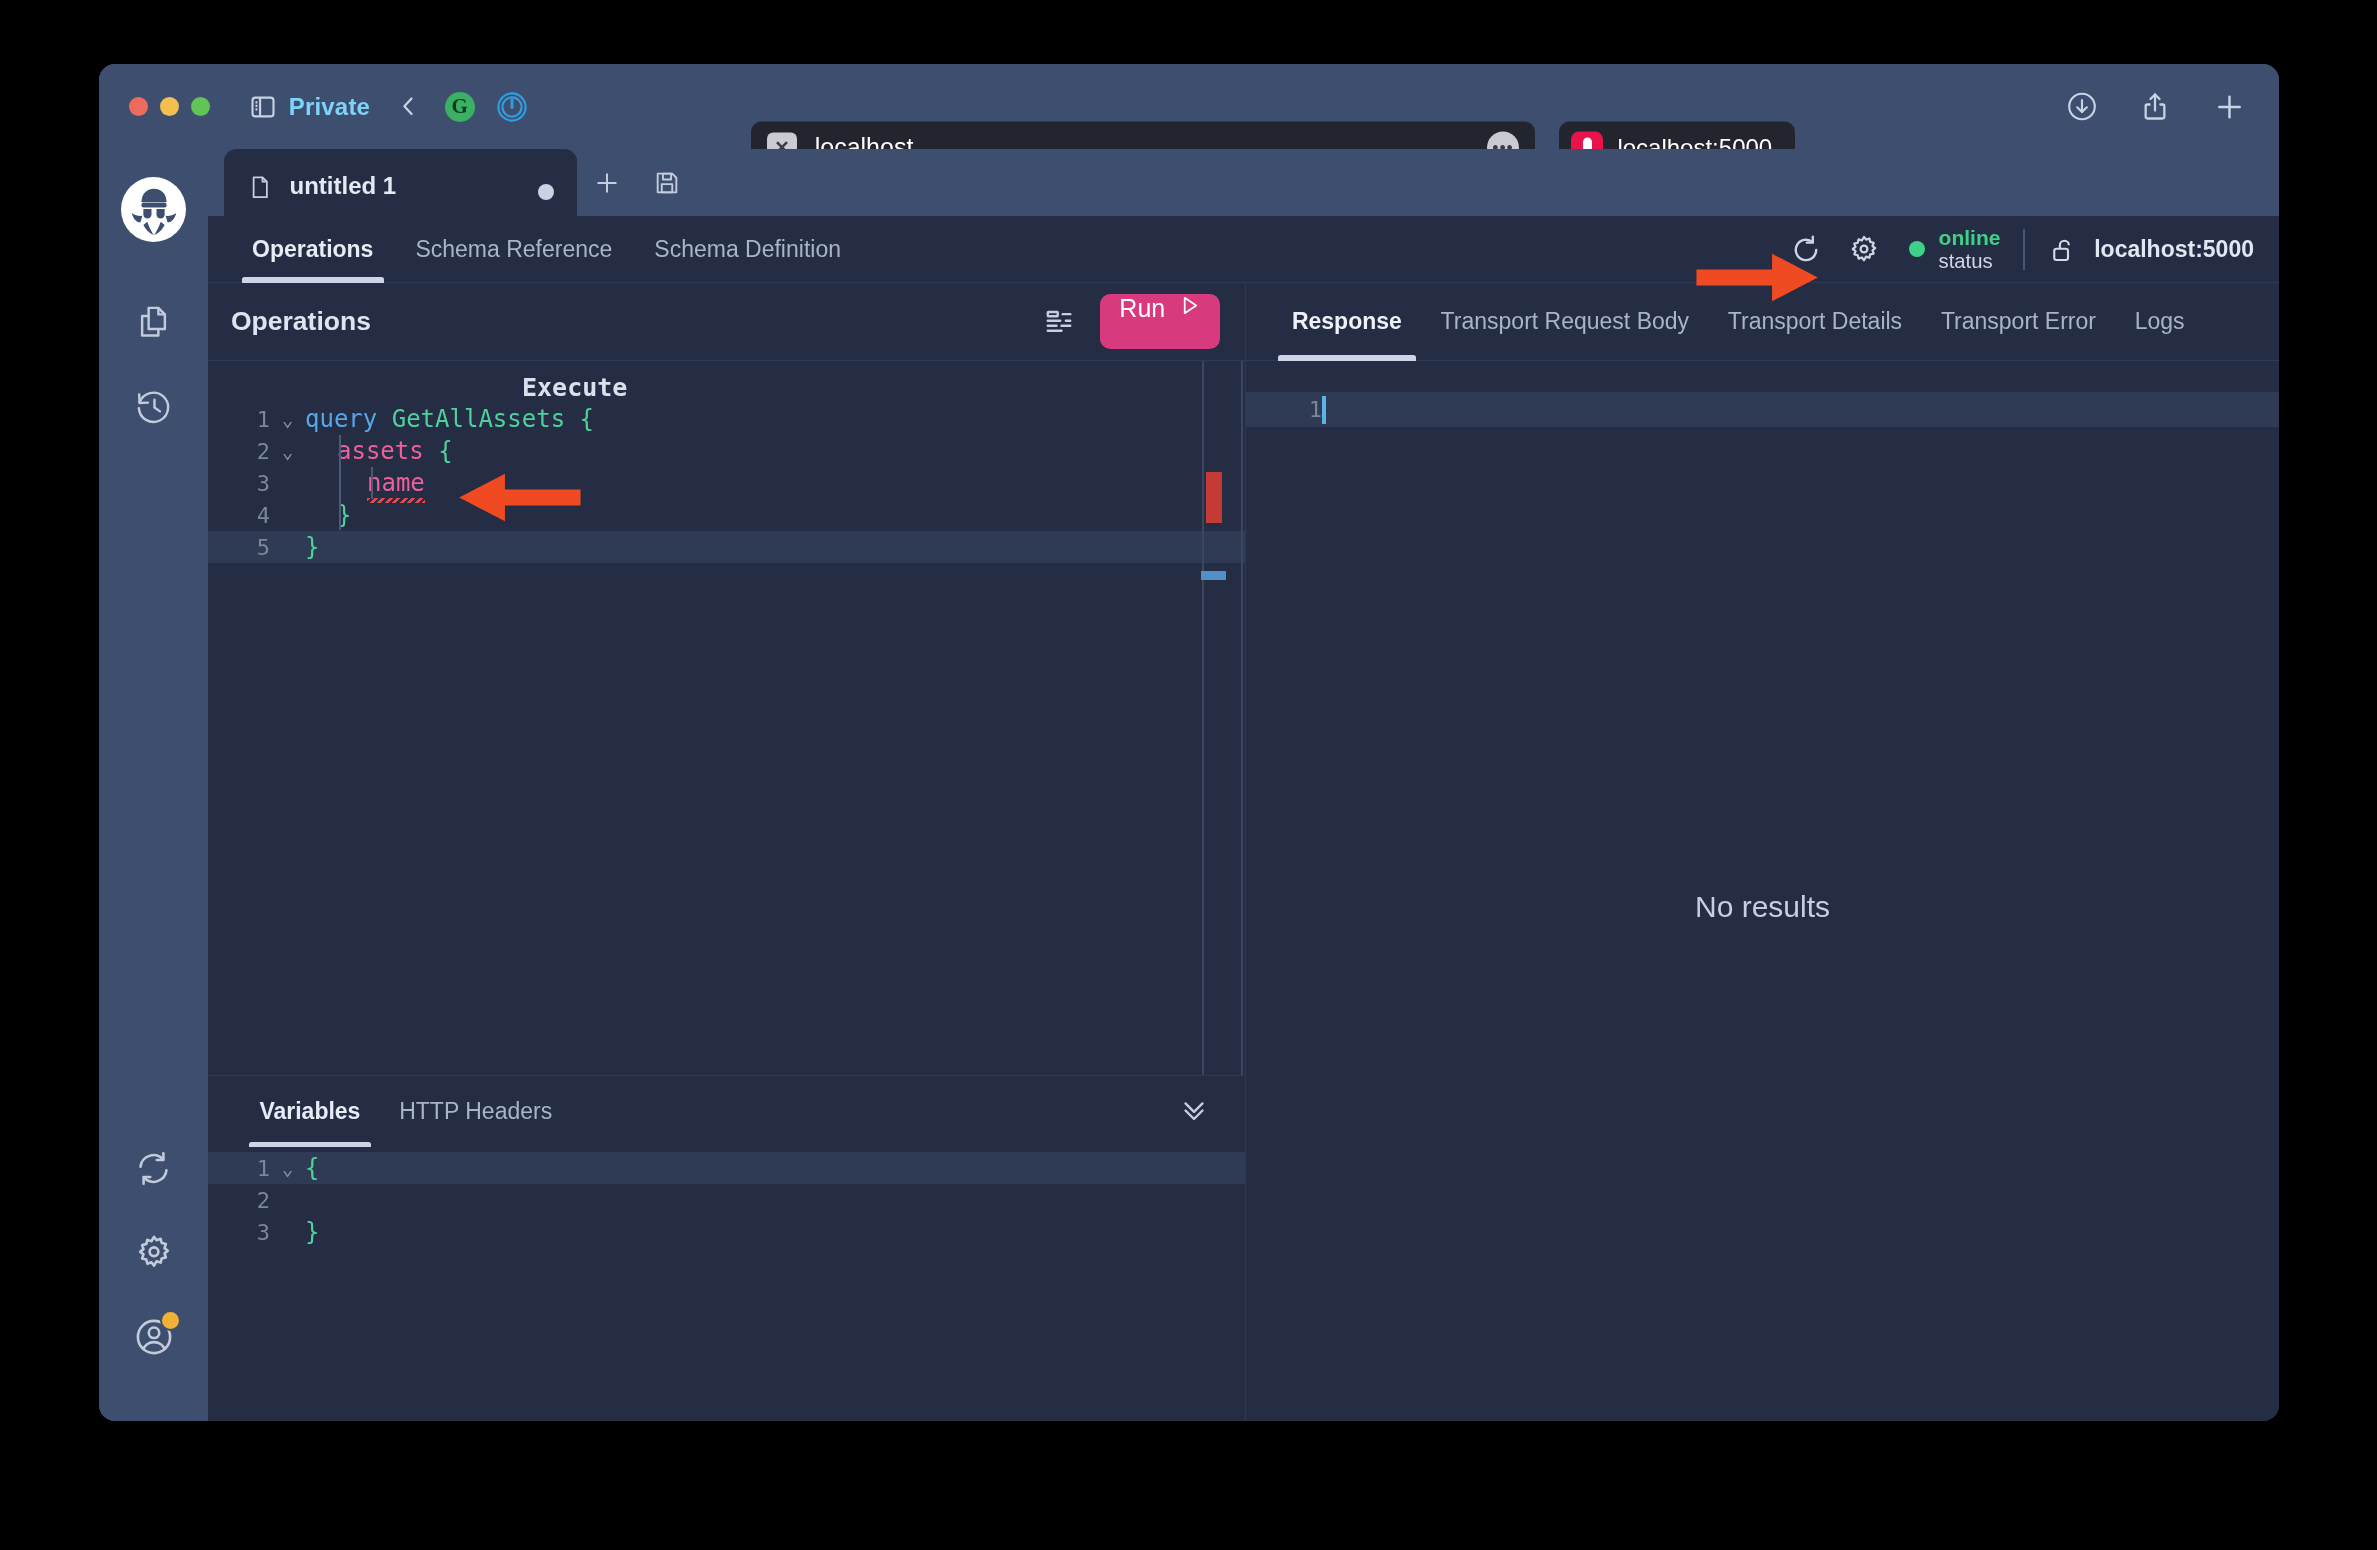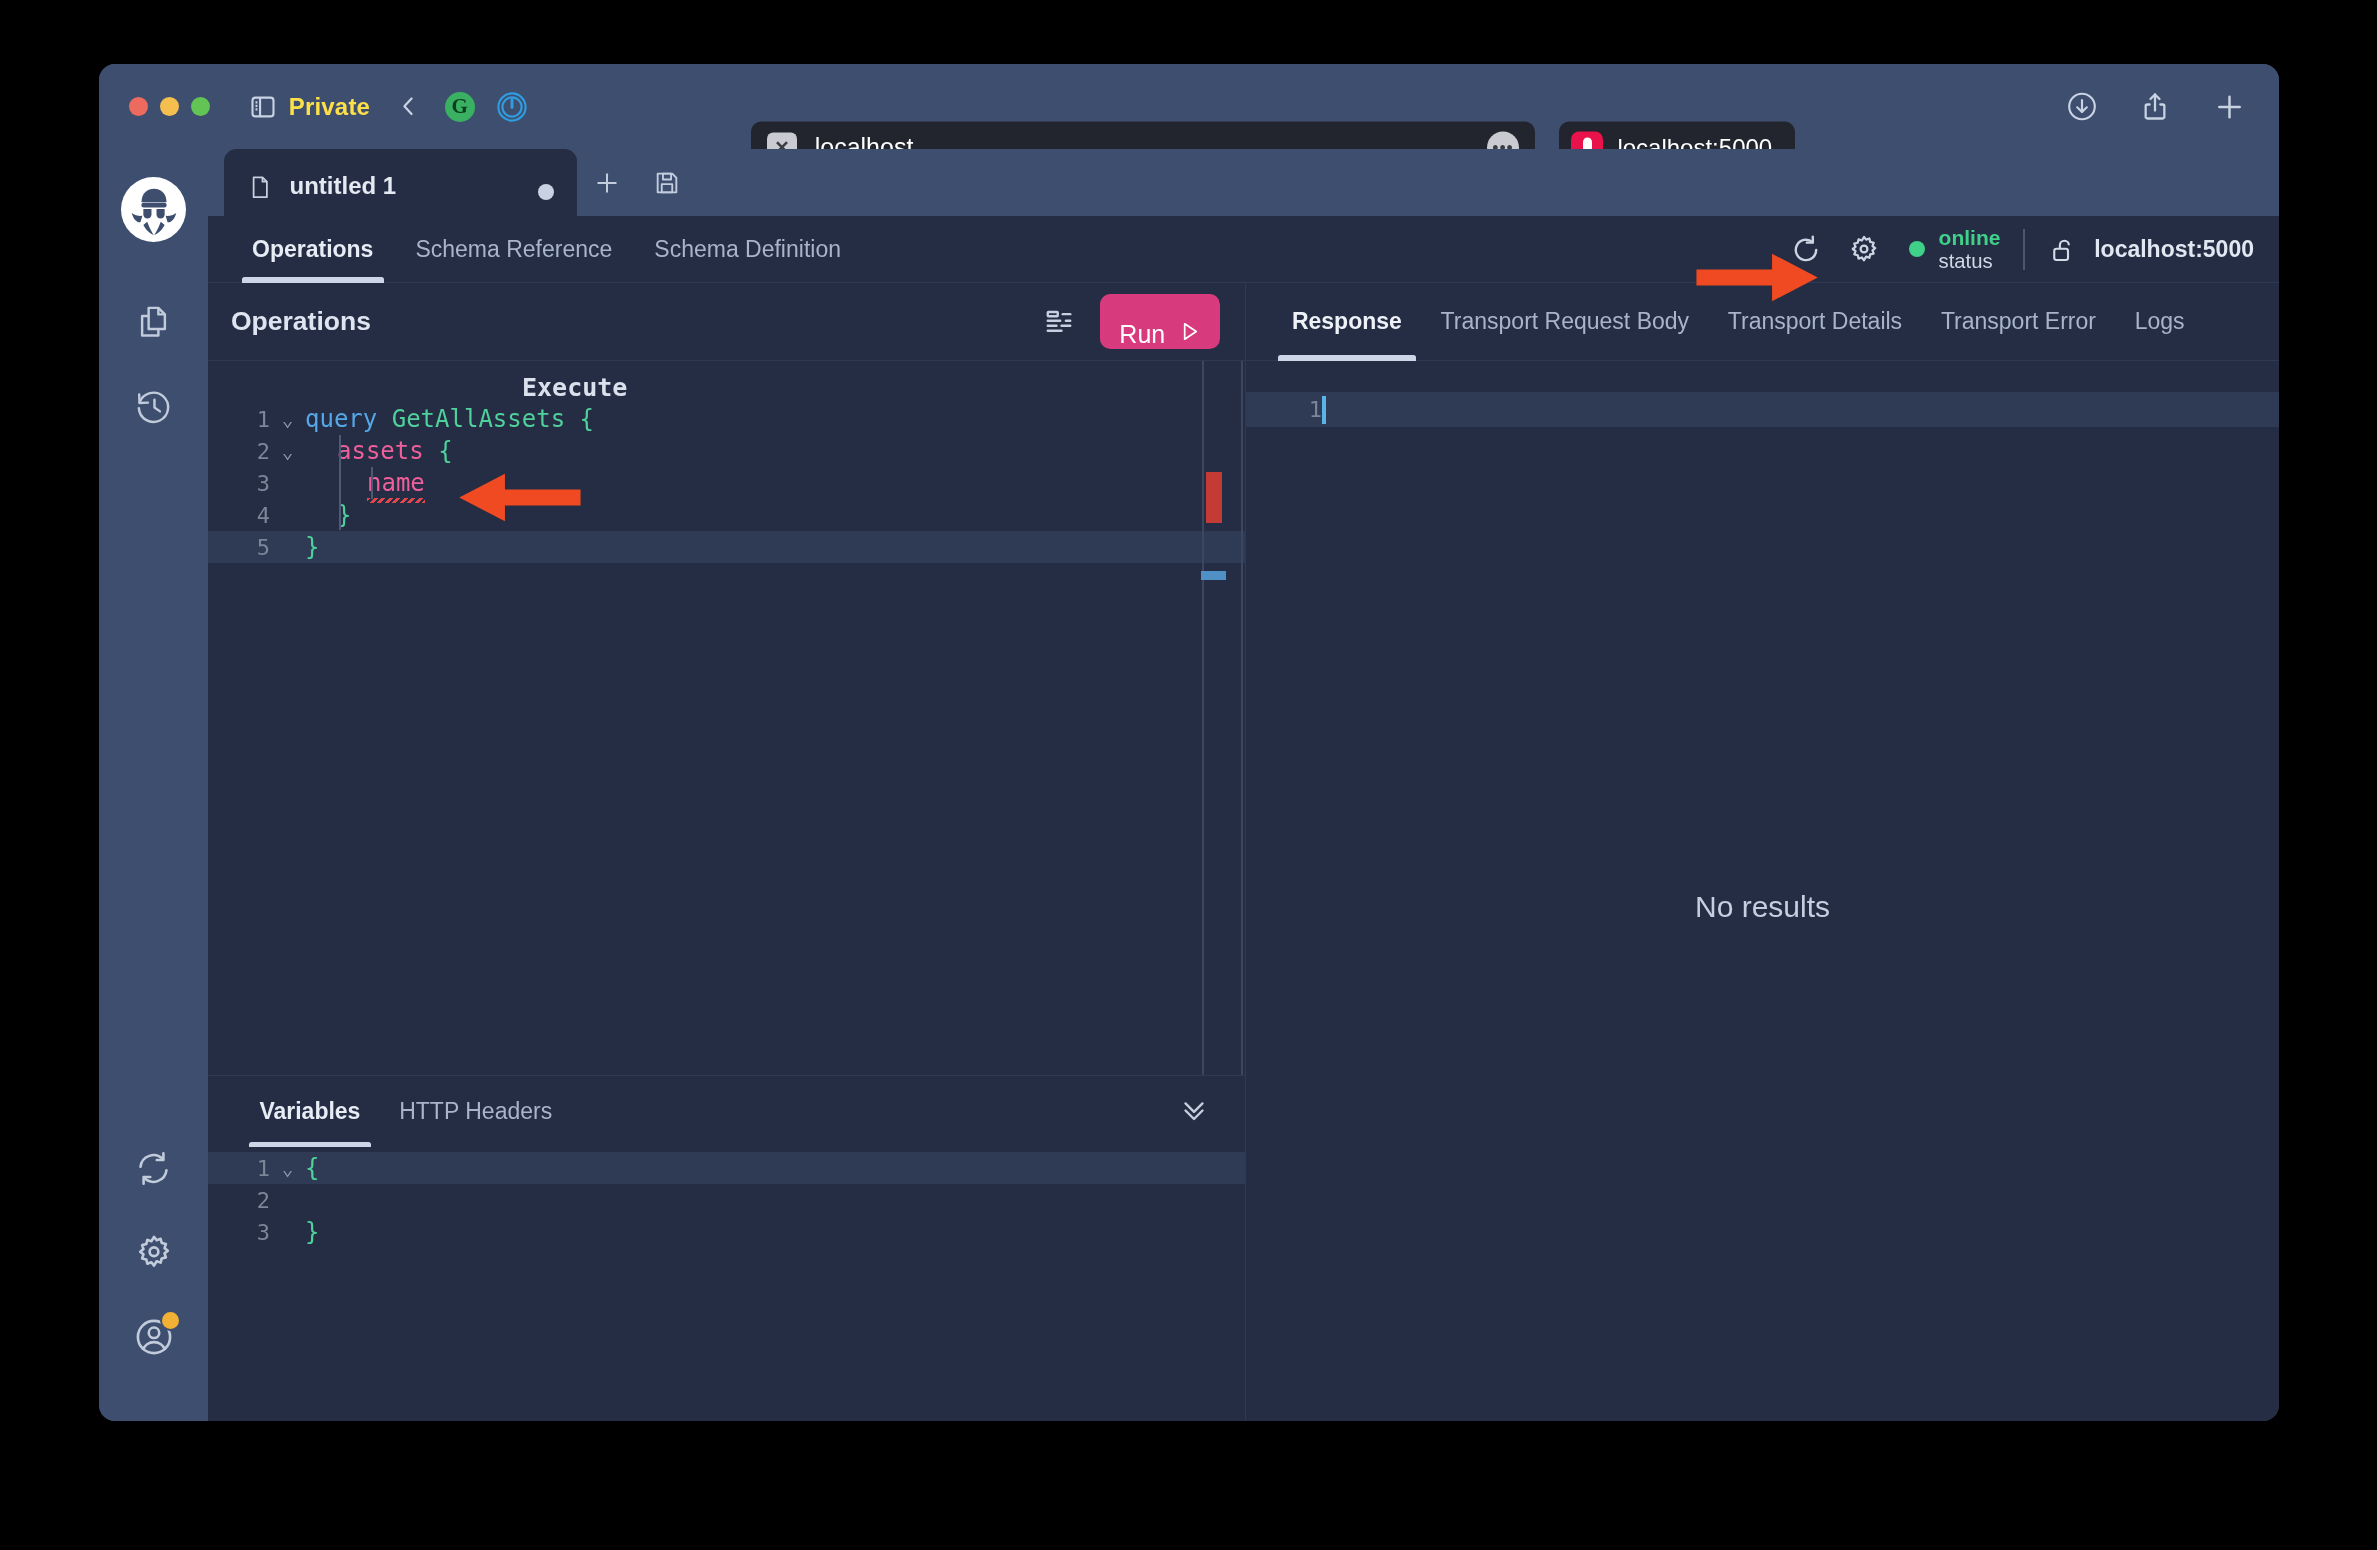--- a/index.html
+++ b/index.html
@@ -31,21 +31,21 @@
     background: #3e4e6e;
   }
   .traffic-lights { display: flex; gap: 11.5px; align-items: center; margin-right: 39px; }
   .tl { width: 19.4px; height: 19.4px; border-radius: 50%; }
   .tl.red { background: #ed6a5e; }
   .tl.yellow { background: #f4bf4f; }
   .tl.green { background: #61c454; }
 
   .chrome-icon { color: #c9d3e4; display: flex; align-items: center; justify-content: center; }
   .private-group { display: flex; align-items: center; gap: 11.5px; margin-right: 25px; }
-  #private-label { color: #fde047; font-size: 24px; font-weight: 700; letter-spacing: 0.2px; }
+  #private-label { color: #7dd3fc; font-size: 24px; font-weight: 700; letter-spacing: 0.2px; }
   #back-chevron { margin-right: 23px; }
 
   #grammarly-icon {
     width: 30px; height: 30px; border-radius: 50%;
     background: #3ab063; color: #0c3d1e;
     font-size: 21px; font-weight: 700;
     display: flex; align-items: center; justify-content: center;
     font-family: "Liberation Serif", serif;
     margin-right: 21px;
   }
@@ -219,21 +219,21 @@
     display: flex; align-items: center;
     padding: 0 25px 0 23px;
     border-bottom: 1.8px solid #2e3954;
   }
   #operations-title { color: #dfe5f0; font-size: 26.5px; font-weight: 700; flex: 1; }
   #prettify-btn { width: 49px; height: 49px; display:flex; align-items:center; justify-content:center; margin-right: 16px; color:#c7d0e1; }
   #run-btn {
     height: 55px; min-width: 106px;
     background: #d83b7d;
     border-radius: 10.6px;
-    display: flex; align-items: flex-end; justify-content: center;
+    display: flex; align-items: flex-start; justify-content: center;
     gap: 12.4px; padding: 0 19.4px;
     color: #ffffff; font-size: 25px;
     border: none;
   }
 
   
   #query-editor {
     flex: 1;
     position: relative;
     background: #242d43;

